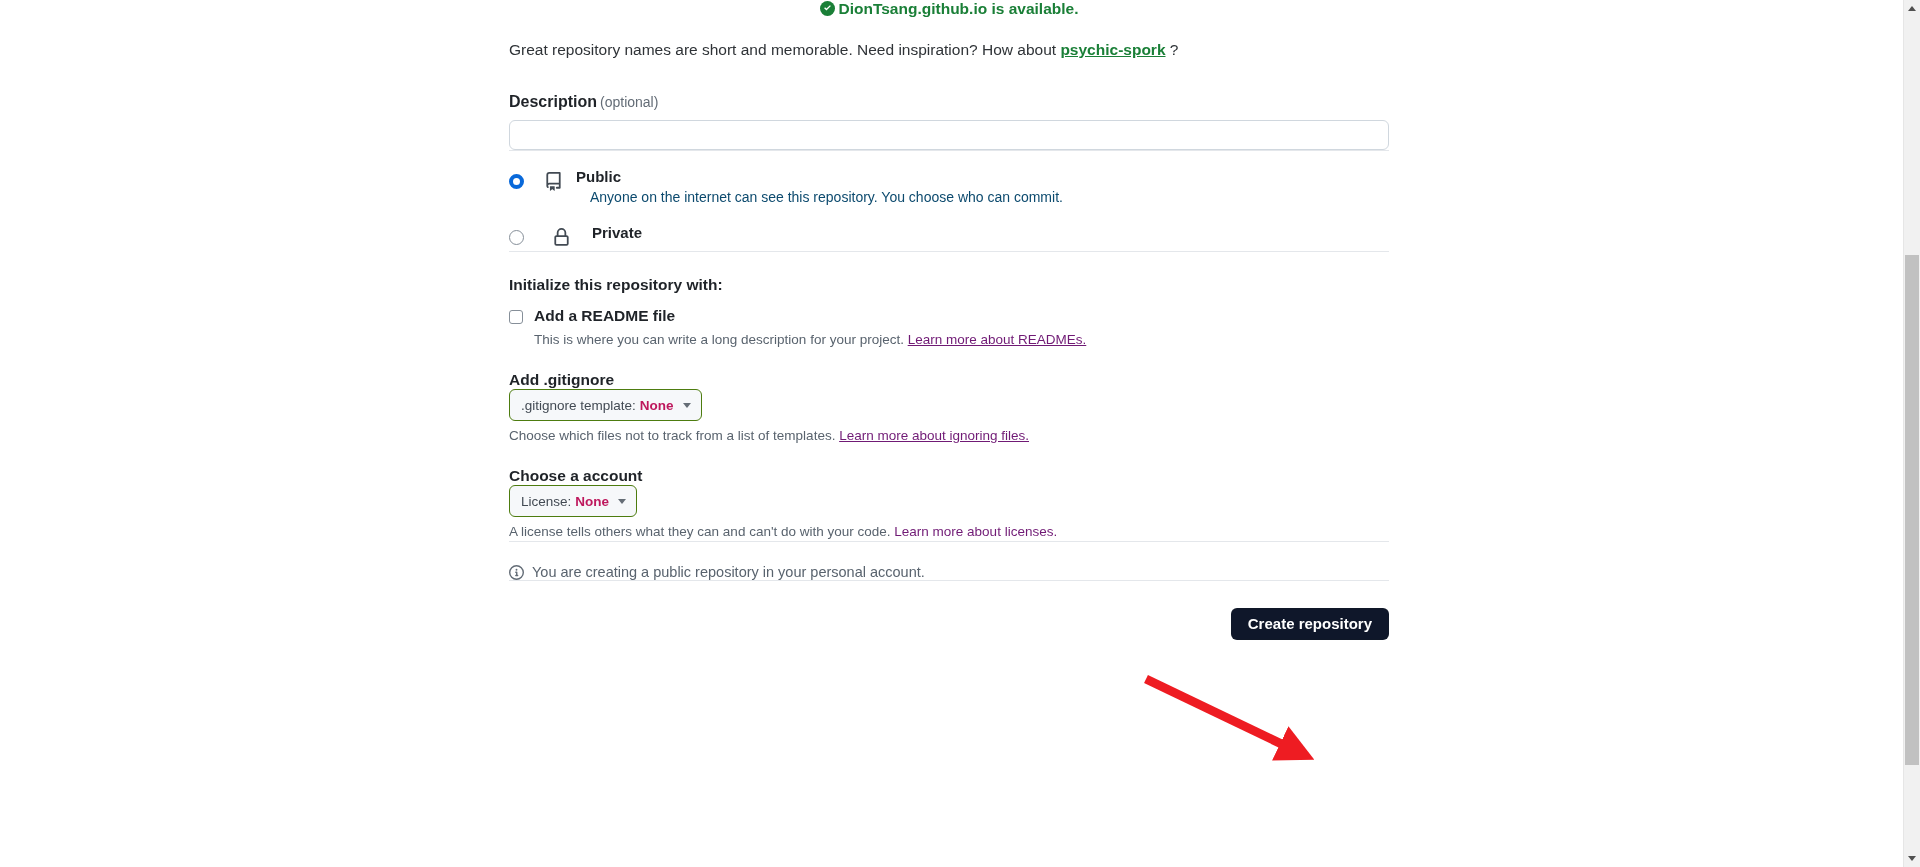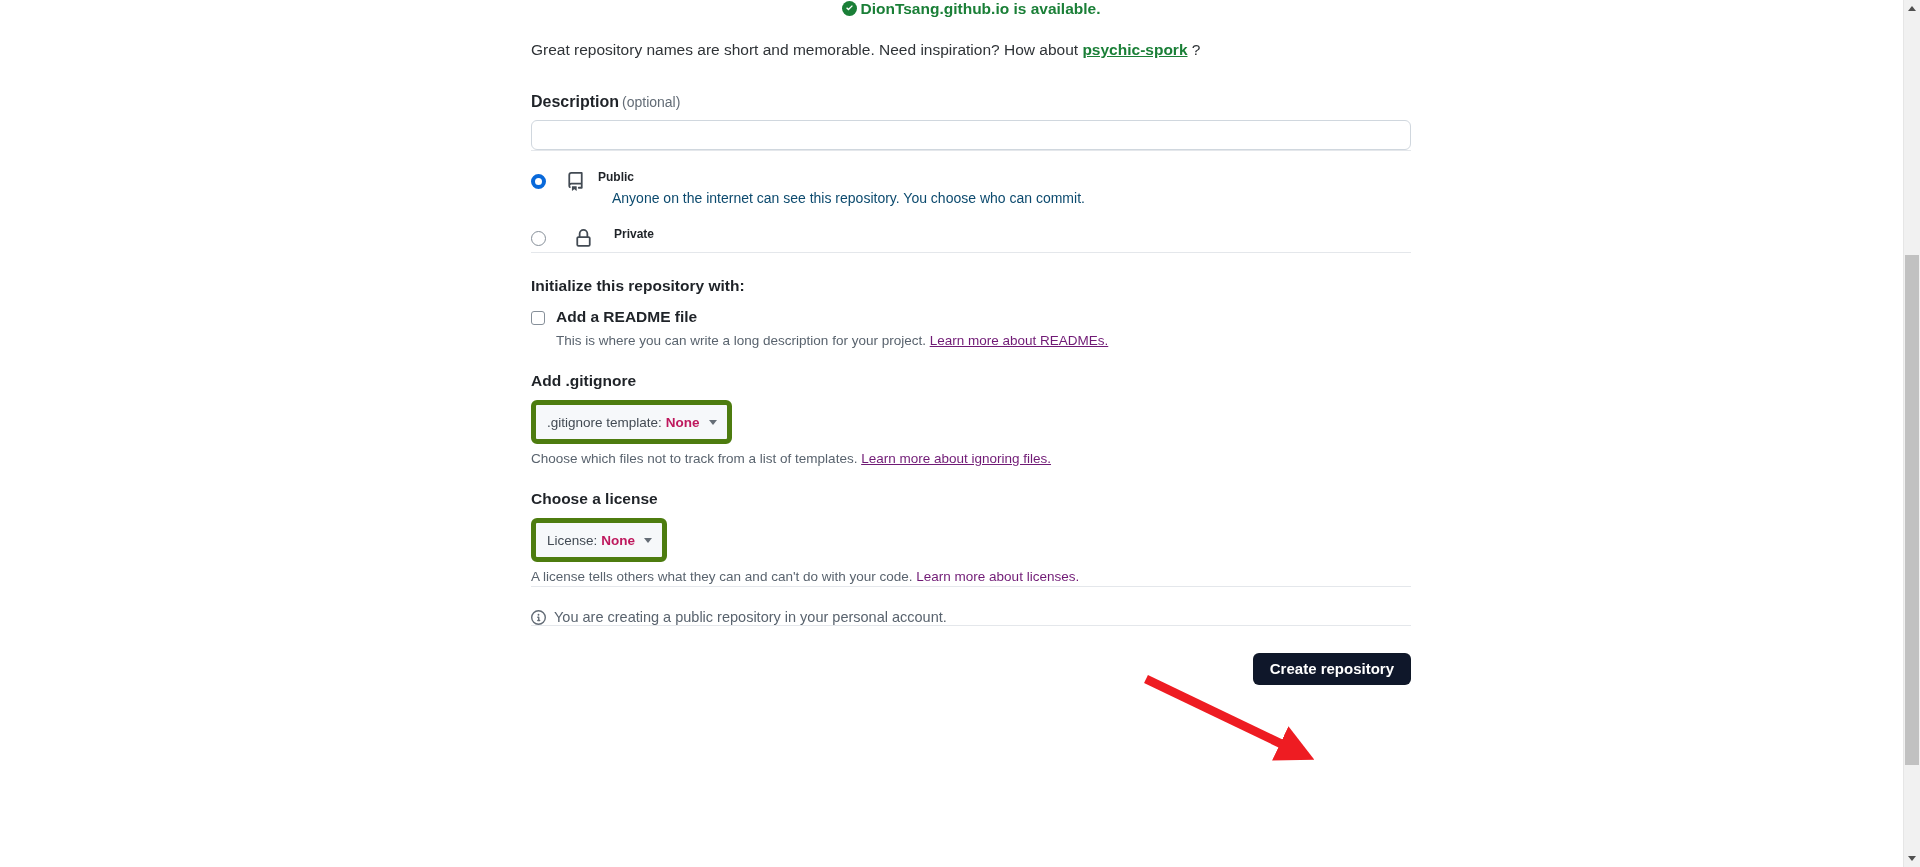--- a/index.html
+++ b/index.html
@@ -20,21 +20,21 @@
     position: absolute;
     left: 0; top: 0;
     width: 1903px;
     height: 867px;
     background: #ffffff;
     overflow: hidden;
   }
 
   .form-col {
     position: absolute;
-    left: 531px;
+    left: 509px;
     top: 0;
     width: 880px;
   }
 
   
   .availability {
     text-align: center;
     font-size: 15.5px;
     color: #1a7f37;
     font-weight: 600;
@@ -130,21 +130,21 @@
   .vis-ico {
     flex: 0 0 auto;
     width: 20px;
     margin-right: 12px;
     margin-top: 5px;
     color: #424a53;
   }
 
   .vis-text { flex: 1 1 auto; }
   .vis-title {
-    font-size: 12px;
+    font-size: 15px;
     font-weight: 600;
     color: #1f2328;
     line-height: 19px;
   }
   .vis-sub {
     font-size: 14px;
     color: #0c4a6e;
     line-height: 19px;
     margin-top: 2px;
     margin-left: 14px;
@@ -194,28 +194,28 @@
   a.link.plain { text-decoration: none; }
 
   
   .subsection-head {
     margin-top: 22px;
     font-size: 15.5px;
     font-weight: 600;
     color: #1f2328;
   }
   .dropdown {
-    margin-top: 10px;
+    margin-top: 0;
     display: inline-flex;
     align-items: center;
-    height: 44px;
+    height: 32px;
     box-sizing: border-box;
     padding: 0 10px 0 11px;
     background: #f6f8fa;
-    border: 5px solid #4d7c0f;
+    border: 1px solid #4d7c0f;
     border-radius: 6px;
     font-size: 13.5px;
     color: #424a53;
     cursor: pointer;
     white-space: nowrap;
   }
   .dropdown .value {
     color: #be185d;
     font-weight: 600;
     margin-left: 4px;
@@ -392,21 +392,21 @@
     <div class="dropdown">
       <span>.gitignore template:</span>
       <span class="value">None</span>
       <span class="caret"></span>
     </div>
     <div class="helper nomargin">
       <span>Choose which files not to track from a list of templates. </span><a href="#" class="link">Learn more about ignoring files.</a>
     </div>
 
     
-    <div class="subsection-head">Choose a license</div>
+    <div class="subsection-head">Choose a account</div>
     <div class="dropdown">
       <span>License:</span>
       <span class="value">None</span>
       <span class="caret"></span>
     </div>
     <div class="helper nomargin">
       <span>A license tells others what they can and can't do with your code. </span><a href="#" class="link plain">Learn more about licenses.</a>
     </div>
 
     <hr class="rule rule-footer-top">

